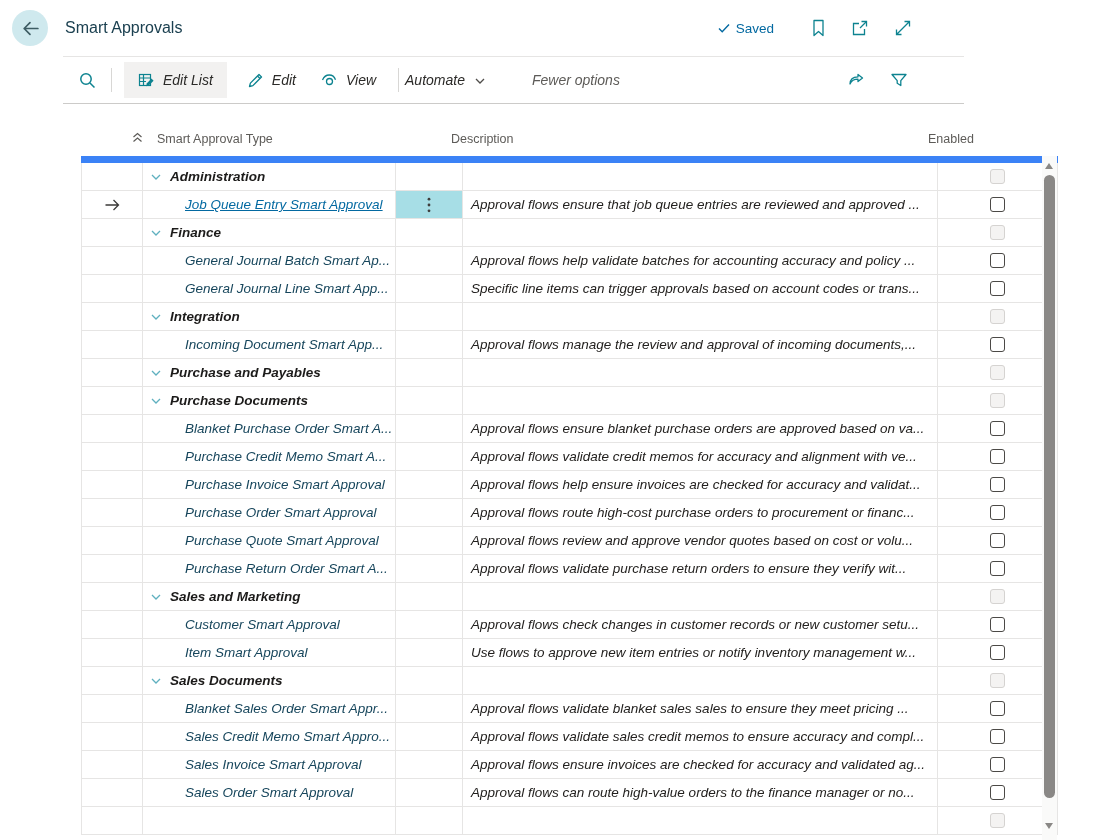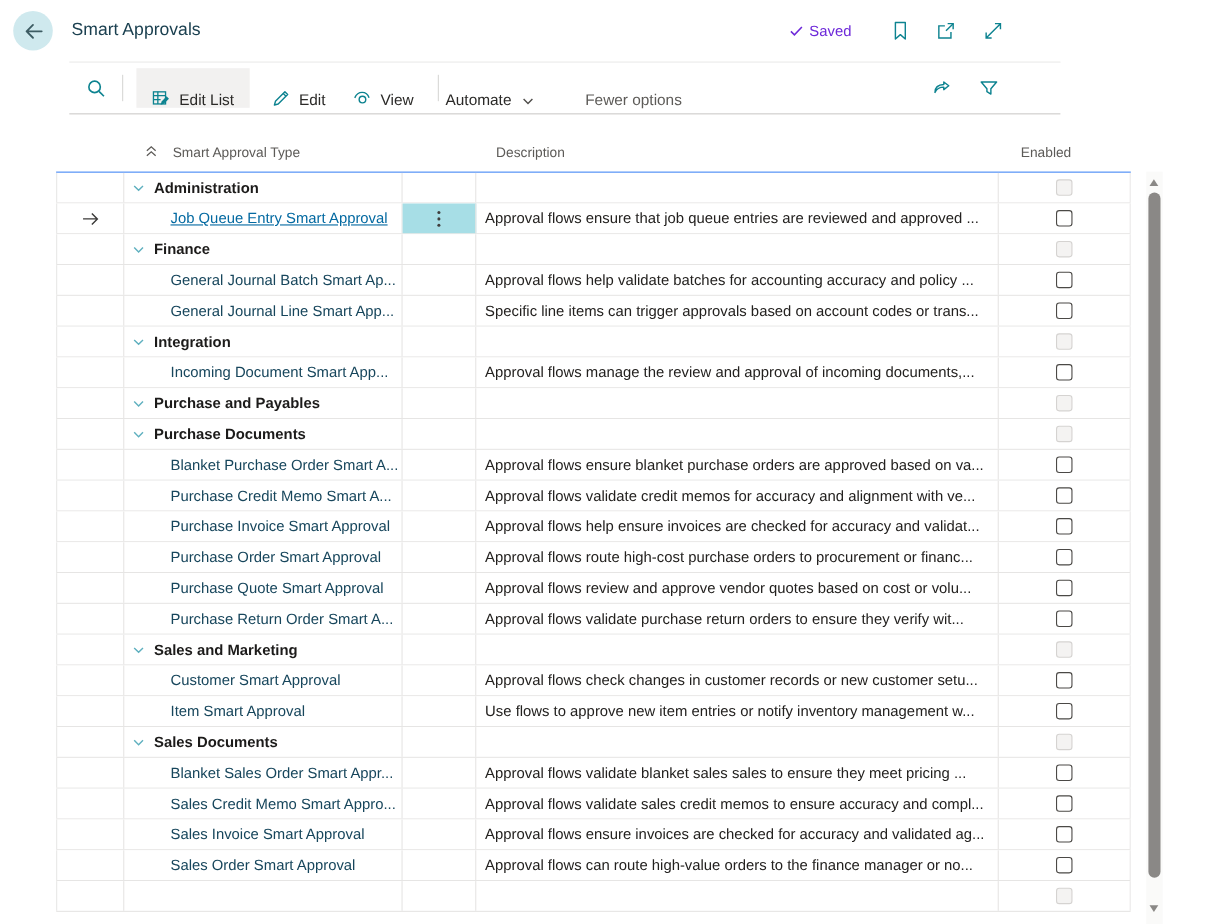--- a/index.html
+++ b/index.html
@@ -7,56 +7,56 @@
               font-family:"Liberation Sans", sans-serif; }
   .app { position:relative; width:964px; height:840px; background:#fff; }
 
   
   .titlebar { position:absolute; left:0; top:0; right:0; height:56px; background:#fff; }
   .back-btn { position:absolute; left:12px; top:10px; width:36px; height:36px; border-radius:50%;
               background:#cfe9ee; border:none; color:#3d5c63; display:flex; align-items:center;
               justify-content:center; cursor:pointer; }
   .page-title { position:absolute; left:65px; top:19px; font-size:16px; font-weight:400; color:#1b4050; }
   .title-right { position:absolute; right:50px; top:0; height:56px; display:flex; align-items:center; gap:21px; }
-  .saved { display:flex; align-items:center; gap:5px; color:#6d28d9; font-size:13.5px; margin-right:14px; }
+  .saved { display:flex; align-items:center; gap:5px; color:#0369a1; font-size:13.5px; margin-right:14px; }
   .icon-btn { background:none; border:none; color:#0d8390; display:flex; align-items:center;
               justify-content:center; cursor:pointer; padding:2px; }
   .titlebar-border { position:absolute; left:63px; right:0; top:56px; height:1px; background:#e6e5e4; }
 
   
   .toolbar { position:absolute; left:0; right:0; top:57px; height:46px; background:#fff; }
   .toolbar-left { position:absolute; left:63px; top:0; height:100%; display:flex; align-items:center; }
   .toolbar-right { position:absolute; right:54px; top:0; height:100%; display:flex; align-items:center; gap:20px; }
   .tb-search { width:48px; display:flex; justify-content:center; background:none; border:none;
                color:#0d8390; cursor:pointer; }
   .tb-sep { width:1px; height:24px; background:#d8d7d5; }
-  .tb-btn { display:flex; align-items:flex-end; gap:8px; background:none; border:none; height:36px;
-            padding:0 6px; font-size:14px; color:#2b2a28; cursor:pointer; font-family:inherit; }
+  .tb-btn { display:flex; align-items:center; gap:8px; background:none; border:none; height:36px;
+            padding:0 6px; font-size:14px; color:#2b2a28; cursor:pointer; font-family:inherit;font-style:italic; }
   .tb-btn .tbi { color:#0d8390; display:flex; }
   .tb-btn.active { background:#f2f1f0; padding:0 14px; }
   .tb-edit { margin-left:12px; }
   .tb-plain { margin-left:14px; }
   .tb-view { margin-left:12px; }
   .sep2 { margin-left:16px; }
   .tb-automate { gap:9px; }
   .tb-automate .chev { color:#4f4d4a; display:flex; margin-top:2px; }
   .tb-fewer { margin-left:34px; color:#5d5b58; }
   .toolbar-border { position:absolute; left:63px; right:0; top:103px; height:1px; background:#cccbc9; }
 
   
   .grid-head { position:absolute; left:0; right:0; top:126px; height:30px; font-size:12.5px; color:#5d5b58; }
   .gh-collapse { position:absolute; left:130px; top:4px; color:#5d5b58; background:none; border:none;
                  cursor:pointer; display:flex; }
   .gh-type { position:absolute; left:157px; top:6px; }
   .gh-desc { position:absolute; left:451px; top:6px; }
   .gh-enabled { position:absolute; left:928px; top:6px; }
 
   
-  .grid { position:absolute; left:51px; top:156px; width:977px; height:684px; overflow:hidden;
-          border-top:1px solid #3b82f6; }
+  .grid { position:absolute; left:81px; top:156px; width:977px; height:684px; overflow:hidden;
+          border-top:7px solid #3b82f6;font-style:italic; }
   .grid-row { display:grid; grid-template-columns:62px 253px 67px 475px 120px; height:28px;
               border-bottom:1px solid #e6e5e4; background:#fff; }
   .cell { border-right:1px solid #e6e5e4; display:flex; align-items:center; overflow:hidden;
           white-space:nowrap; height:100%; }
   .c-sel { border-left:1px solid #e6e5e4; justify-content:center; color:#3b3a39; }
   .c-type { font-size:13.5px; }
   .c-type.g { padding-left:6px; gap:7px; font-weight:bold; color:#1c1b1a; }
   .c-type.i { padding-left:42px; color:#17465c; }
   .gchev { color:#5fb0bf; display:flex; cursor:pointer; }
   .ilabel.link { color:#0369a1; text-decoration:underline; cursor:pointer; }

